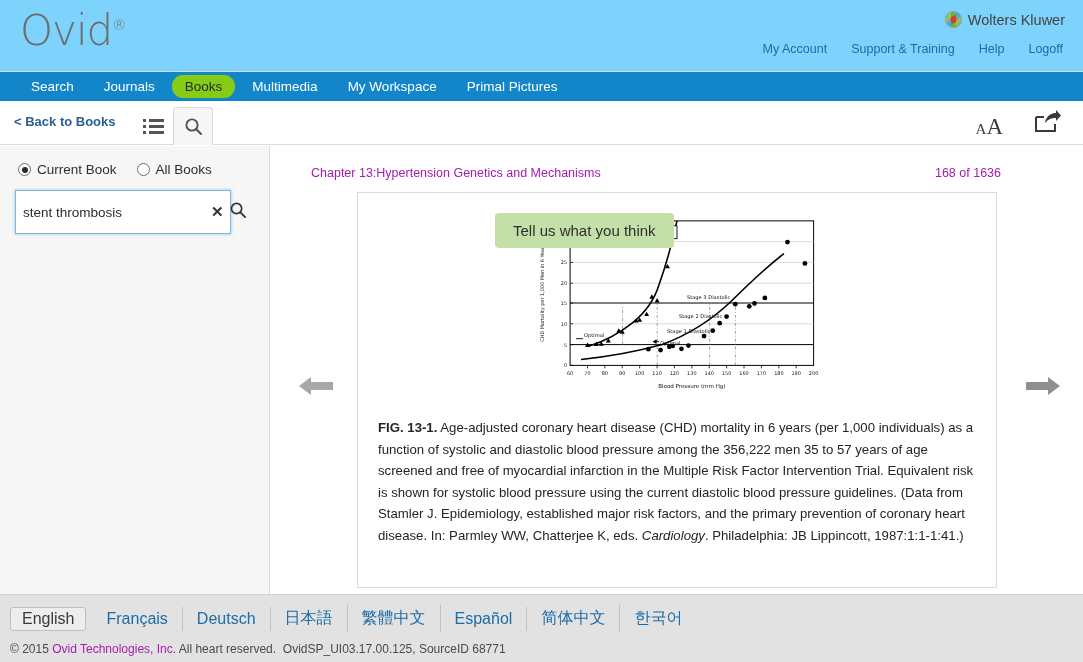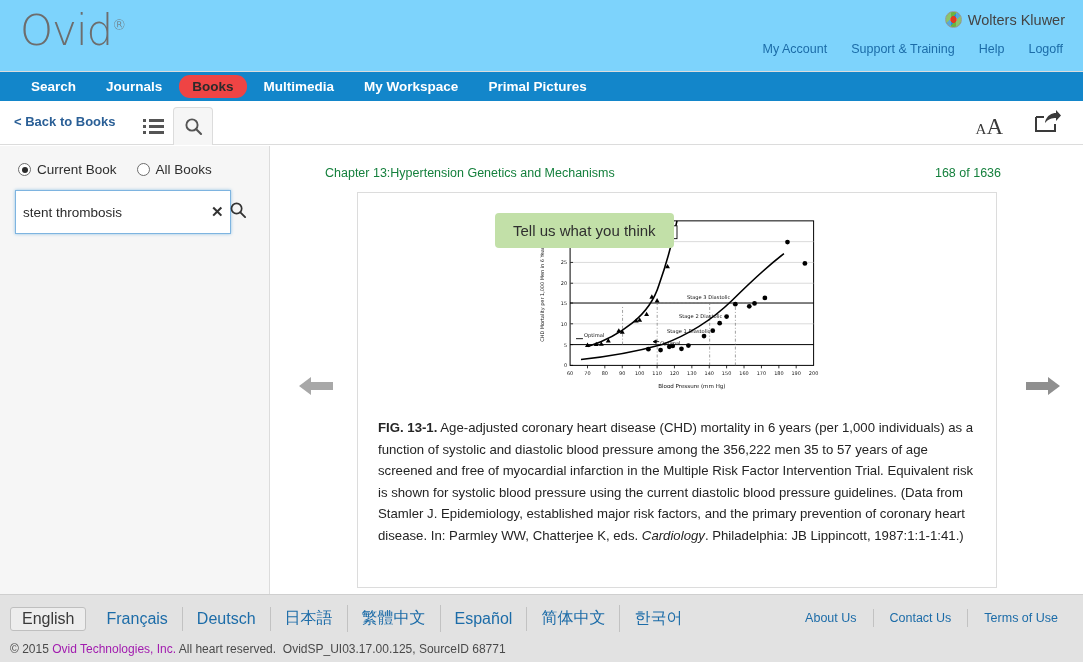--- a/index.html
+++ b/index.html
@@ -56,25 +56,25 @@
   }
   .header-links a { color:#1c6ca8; text-decoration:none; }
 
   
   .navbar {
     height:29px; background:#1386ca;
     display:flex; align-items:center;
     padding-left:18px; gap:4px;
   }
   .nav-item {
-    color:#ffffff; font-size:13.5px; font-weight:bold;
+    color:#ffffff; font-size:13.5px; font-weight:normal;
     padding:4px 13px; border-radius:11px;
     cursor:pointer; white-space:nowrap;
   }
-  .nav-item.active { background:#ef4444; color:#2b2b2b; }
+  .nav-item.active { background:#84cc16; color:#2b2b2b; }
 
   
   .toolbar {
     height:44px; background:#ffffff;
     position:relative; border-bottom:1px solid #dcdcdc;
   }
   .back-link {
     position:absolute; left:14px; top:13px;
     font-size:13px; color:#2a5f96; font-weight:bold;
     text-decoration:none; cursor:pointer;
@@ -151,22 +151,22 @@
   .clear-x { font-size:15px; color:#333; cursor:pointer; padding:0 5px; font-weight:bold;}
   .mag { cursor:pointer; }
 
   
   .reader {
     position:absolute; left:271px; top:146px;
     right:0; height:448px; background:#ffffff;
   }
   .chapter-bar {
     display:flex; justify-content:space-between;
-    padding:20px 82px 0 54px;
-    font-size:12.5px; color:#15803d;
+    padding:20px 82px 0 40px;
+    font-size:12.5px; color:#a21caf;
   }
   .page-canvas {
     margin:12px auto 0; width:640px;
     background:#fff; border:1px solid #dcdcdc;
     padding:14px 10px 16px;
     height:396px; overflow:hidden;
   }
   .arrow-left, .arrow-right {
     position:absolute; top:227px; cursor:pointer;
   }
@@ -489,18 +489,13 @@
     <a class="lang" href="#">繁體中文</a>
     <a class="lang" href="#">Español</a>
     <a class="lang" href="#">简体中文</a>
     <a class="lang" href="#">한국어</a>
   </div>
 
   <div class="copyright">
     <span>© 2015 </span><a href="#">Ovid Technologies, Inc.</a><span> All heart reserved.</span>&nbsp;&nbsp;<span>OvidSP_UI03.17.00.125, SourceID 68771</span>
   </div>
 
-  <div class="footer-right">
-    <a href="#">About Us</a>
-    <a href="#">Contact Us</a>
-    <a href="#">Terms of Use</a>
-  </div>
 </div>
 
 </body></html>

